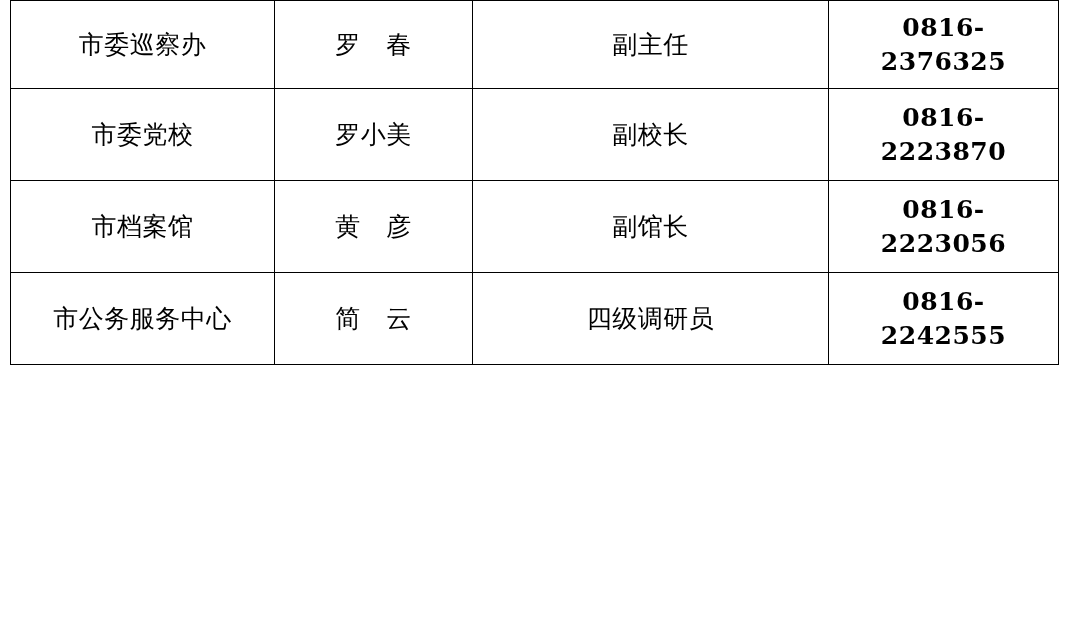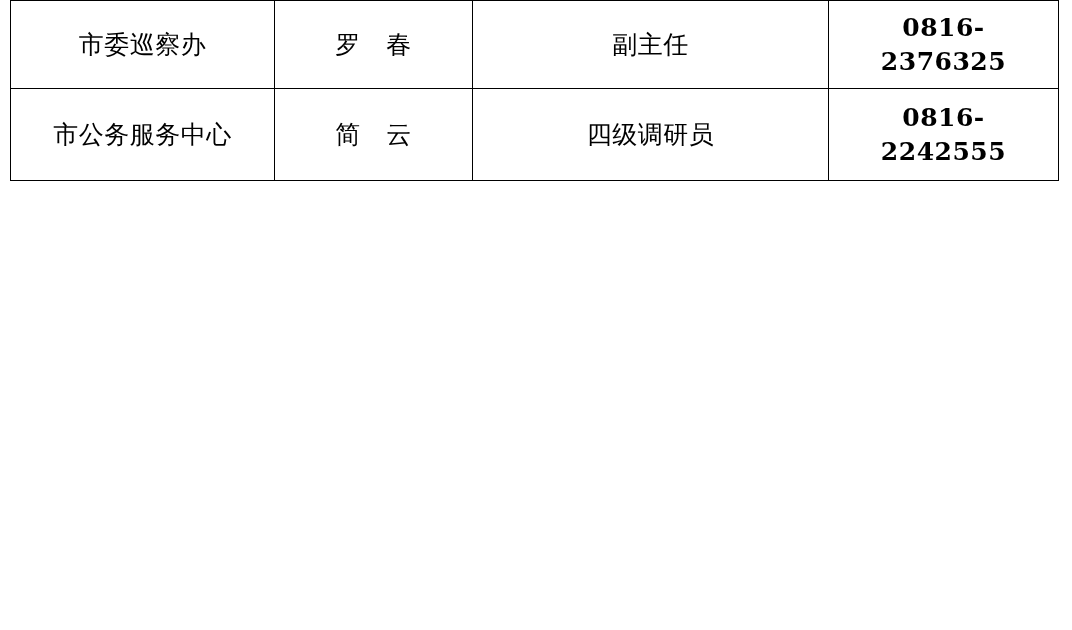--- a/index.html
+++ b/index.html
@@ -69,20 +69,32 @@
       <col class="c-title">
       <col class="c-phone">
     </colgroup>
     <tbody>
       <tr class="r-h0">
         <td class="dept">市委巡察办</td>
         <td class="name">罗　春</td>
         <td class="title">副主任</td>
         <td class="phone">0816-2376325</td>
       </tr>
+      <tr class="r-h4">
+        <td class="dept">市委党校</td>
+        <td class="name">罗小美</td>
+        <td class="title">副校长</td>
+        <td class="phone">0816-2223870</td>
+      </tr>
+      <tr class="r-h5">
+        <td class="dept">市档案馆</td>
+        <td class="name">黄　彦</td>
+        <td class="title">副馆长</td>
+        <td class="phone">0816-2223056</td>
+      </tr>
       <tr class="r-h6">
         <td class="dept">市公务服务中心</td>
         <td class="name">简　云</td>
         <td class="title">四级调研员</td>
         <td class="phone">0816-2242555</td>
       </tr>
     </tbody>
   </table>
 </div>
 

